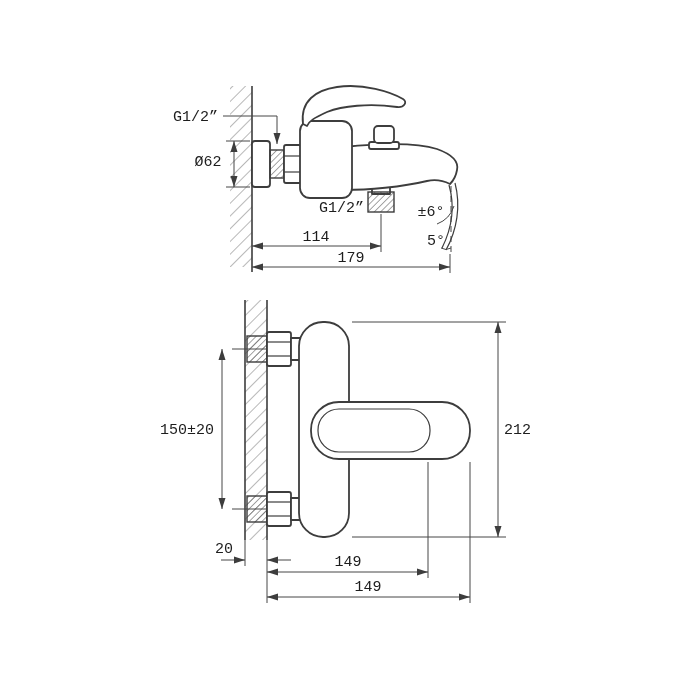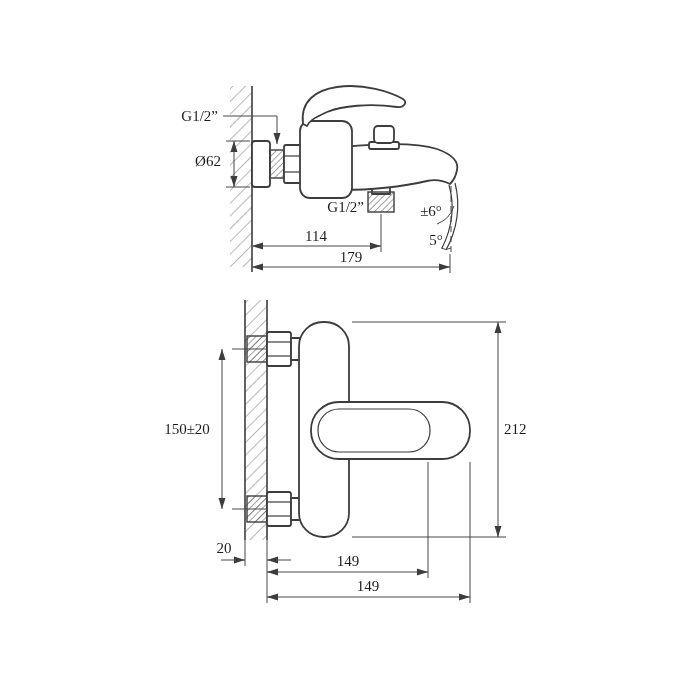--- a/index.html
+++ b/index.html
@@ -1,18 +1,18 @@
 <!DOCTYPE html>
 <html><head>
 <meta charset="utf-8">
 <style>
   html, body { margin: 0; padding: 0; background: #ffffff; }
   .sheet {
     width: 588px; height: 700px; background: #ffffff; position: relative;
-    font-family: Liberation Serif, serif;
+    font-family: Liberation Mono, monospace;
   }
   .outline { fill: #ffffff; stroke: #3d3d3d; stroke-width: 1.8; stroke-linejoin: round; }
   .thin    { fill: none;    stroke: #3d3d3d; stroke-width: 1.2; }
   .edge    { stroke: #3d3d3d; stroke-width: 1.6; }
   .dim     { stroke: #474747; stroke-width: 1; fill: none; }
   .dash    { stroke-dasharray: 6 4; }
   .dimtext { font-size: 15px; fill: #1d1d1d; }
 </style>
 </head>
 <body>

